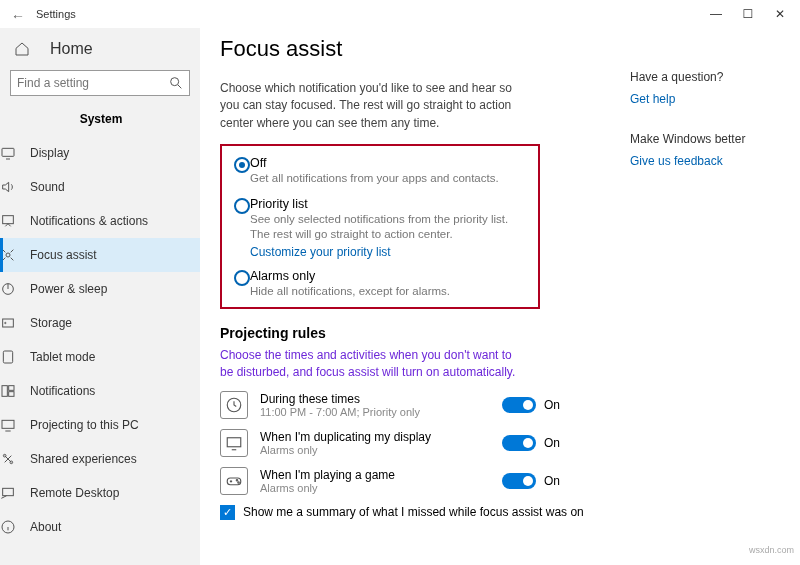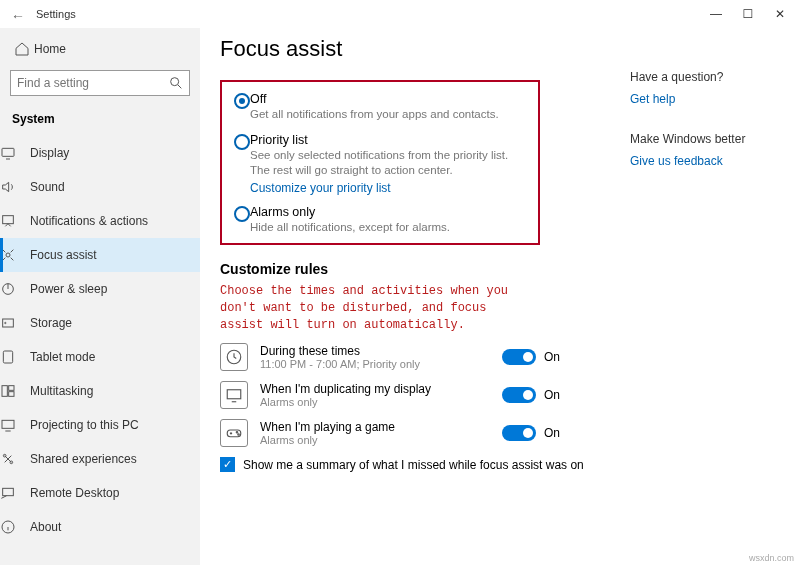--- a/index.html
+++ b/index.html
@@ -7,65 +7,65 @@
   
   .titlebar { height: 28px; display: flex; align-items: center; padding: 0 4px; }
   .titlebar .back { width: 28px; text-align: center; color: #666; font-size: 14px; }
   .titlebar .title { font-size: 11px; color: #333; padding-left: 4px; }
   .titlebar .spacer { flex: 1; }
   .winctl { width: 32px; text-align: center; color: #333; font-size: 12px; font-family: Arial; }
   
   .columns { display: flex; height: 537px; }
   
   .sidebar { width: 200px; background: #f2f2f2; display: flex; flex-direction: column; padding-top: 6px; }
-  .home-row { display: flex; align-items: center; height: 30px; padding-left: 14px; font-size: 12px; color: #333; gap: 4px; }
+  .home-row { display: flex; align-items: center; height: 30px; padding-left: 14px; font-size: 16px; color: #333; gap: 20px; }
   .search-wrap { margin: 6px 10px 10px 10px; position: relative; }
   .search-input { width: 100%; height: 26px; border: 1px solid #999; background: #fff; padding: 0 26px 0 6px; font-size: 12px; color: #666; }
   .search-ico { position: absolute; right: 6px; top: 5px; color: #666; }
-  .group-title { font-weight: 600; font-size: 12px; padding: 6px 10px 10px 12px; }
+  .group-title { font-weight: 600; font-size: 12px; padding: 6px 10px 10px 12px; text-align: center; }
   .nav-item { display: flex; align-items: center; height: 34px; gap: 14px; font-size: 12px; color: #333; cursor: pointer; position: relative; }
   .nav-item.selected { background: #d9ecf9; }
   .nav-item.selected::before { content: ""; position: absolute; left: 0; top: 0; bottom: 0; width: 3px; background: #0078d7; }
   .nav-ico { width: 16px; height: 16px; display: flex; align-items: center; justify-content: center; }
   
   .main { flex: 1; padding: 8px 20px 0 20px; overflow: hidden; }
   .page-title { font-size: 22px; font-weight: 400; margin: 0 0 18px 0; }
   .desc { font-size: 12px; color: #444; line-height: 1.45; max-width: 310px; margin-bottom: 12px; }
   
   .radio-box { border: 2px solid #b00020; padding: 10px 12px 8px 12px; max-width: 320px; }
   .radio-row { display: flex; margin-bottom: 10px; }
   .radio-row:last-child { margin-bottom: 0; }
   .radio { width: 16px; height: 16px; border: 2px solid #0063b1; border-radius: 50%; flex-shrink: 0; margin-top: 1px; position: relative; }
   .radio.checked::after { content: ""; position: absolute; inset: 3px; background: #0063b1; border-radius: 50%; }
   .radio-body { flex: 1; }
   .radio-label { font-size: 12.5px; color: #000; }
   .radio-sub { font-size: 11.5px; color: #777; line-height: 1.35; margin-top: 1px; }
   .link { color: #0063b1; font-size: 12px; margin-top: 2px; display: inline-block; }
   
   .section-title { font-weight: 600; font-size: 14px; margin: 16px 0 6px 0; }
-  .section-desc { font-size: 12px; color: #b91c1c; max-width: 300px; line-height: 1.4; margin-bottom: 10px; font-family: Liberation Mono, monospace; }
+  .section-desc { font-size: 12px; color: #6d28d9; max-width: 300px; line-height: 1.4; margin-bottom: 10px; }
   
   .rule { display: flex; align-items: center; gap: 12px; margin-bottom: 10px; max-width: 340px; }
   .rule-ico { width: 28px; height: 28px; border: 1px solid #888; border-radius: 3px; display: flex; align-items: center; justify-content: center; color: #555; flex-shrink: 0; }
   .rule-body { flex: 1; }
   .rule-title { font-size: 12px; color: #000; }
   .rule-sub { font-size: 11px; color: #888; }
   .toggle { display: flex; align-items: center; gap: 8px; }
   .switch { width: 34px; height: 16px; background: #0078d7; border-radius: 8px; position: relative; }
   .switch::after { content: ""; position: absolute; width: 10px; height: 10px; background: #fff; border-radius: 50%; top: 3px; right: 3px; }
   .toggle span { font-size: 12px; }
   
   .check-row { display: flex; align-items: center; gap: 8px; margin-top: 6px; font-size: 12px; }
   .checkbox { width: 15px; height: 15px; background: #0078d7; display: flex; align-items: center; justify-content: center; color: #fff; font-size: 11px; }
   
   .rightcol { width: 170px; padding: 42px 10px 0 0; font-size: 12px; }
   .rightcol .h { color: #333; margin-bottom: 8px; }
   .rightcol a { color: #0063b1; text-decoration: none; display: block; margin-bottom: 26px; }
   
-  .watermark { position: absolute; right: 6px; bottom: 2px; font-size: 9px; color: #aaa; }
+  .watermark { position: absolute; right: 6px; bottom: 10px; font-size: 9px; color: #aaa; }
   
   svg { width: 16px; height: 16px; stroke: #555; fill: none; stroke-width: 1.5; }
   .rule-ico svg { width: 18px; height: 18px; }
 </style>
 </head>
 <body>
 
 <div class="titlebar">
   <div class="back">←</div>
   <div class="title">Settings</div>
@@ -158,21 +158,21 @@
       <span>Tablet mode</span>
     </div>
     <div class="nav-item">
       <span class="nav-ico">
           <svg viewBox="0 0 24 24">
             <rect x="3" y="4" width="8" height="16"></rect>
             <rect x="13" y="4" width="8" height="7"></rect>
             <rect x="13" y="13" width="8" height="7"></rect>
           </svg>
         </span>
-      <span>Multitasking</span>
+      <span>Notifications</span>
     </div>
     <div class="nav-item">
       <span class="nav-ico">
           <svg viewBox="0 0 24 24">
             <rect x="3" y="5" width="18" height="12"></rect>
             <path d="M8 21h8"></path>
           </svg>
         </span>
       <span>Projecting to this PC</span>
     </div>
@@ -201,20 +201,21 @@
             <circle cx="12" cy="12" r="9"></circle>
             <path d="M12 8v.01M12 12v5"></path>
           </svg>
         </span>
       <span>About</span>
     </div>
   </div>
 
   <div class="main">
     <h1 class="page-title">Focus assist</h1>
+    <div class="desc">Choose which notification you'd like to see and hear so you can stay focused. The rest will go straight to action center where you can see them any time.</div>
 
     <div class="radio-box">
       <div class="radio-row">
         <div class="radio checked"></div>
         <div class="radio-body">
           <div class="radio-label">Off</div>
           <div class="radio-sub">Get all notifications from your apps and contacts.</div>
         </div>
       </div>
       <div class="radio-row">
@@ -227,21 +228,21 @@
       </div>
       <div class="radio-row">
         <div class="radio"></div>
         <div class="radio-body">
           <div class="radio-label">Alarms only</div>
           <div class="radio-sub">Hide all notifications, except for alarms.</div>
         </div>
       </div>
     </div>
 
-    <div class="section-title">Customize rules</div>
+    <div class="section-title">Projecting rules</div>
     <div class="section-desc">Choose the times and activities when you don't want to be disturbed, and focus assist will turn on automatically.</div>
 
     <div class="rule">
       <div class="rule-ico">
           <svg viewBox="0 0 24 24">
             <circle cx="12" cy="12" r="9"></circle>
             <path d="M12 7v5l3 2"></path>
           </svg>
         </div>
       <div class="rule-body">

